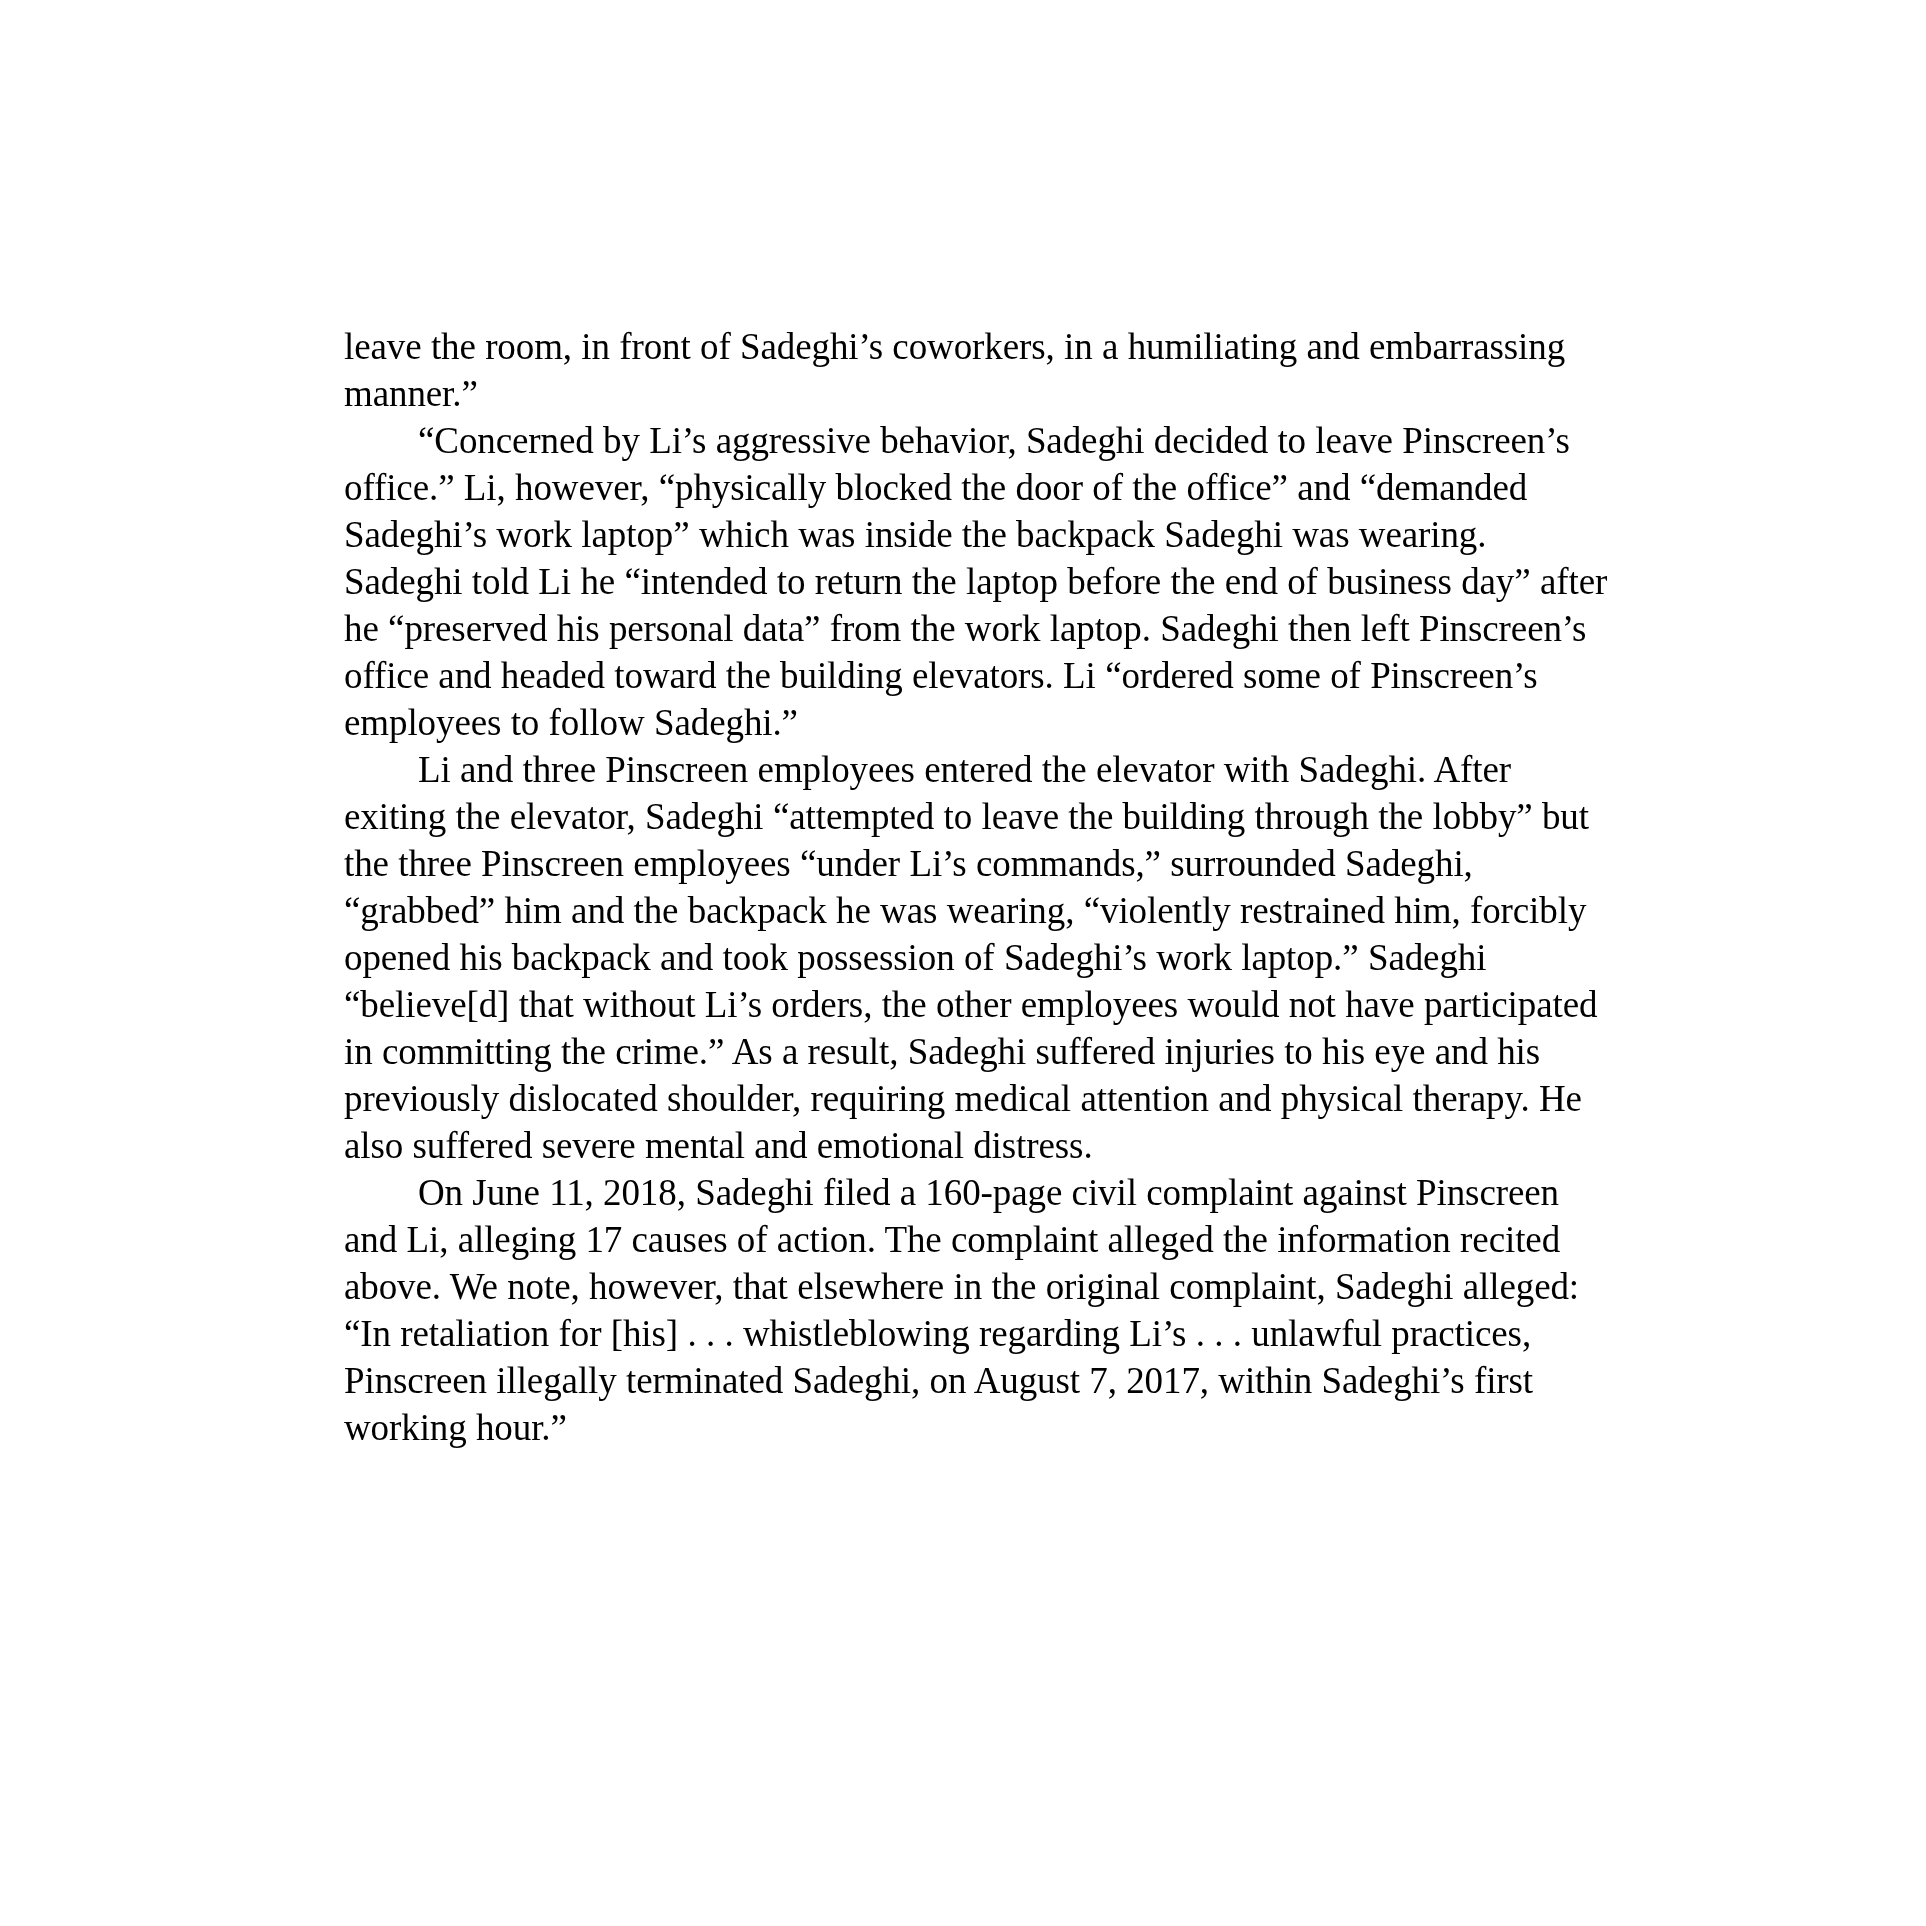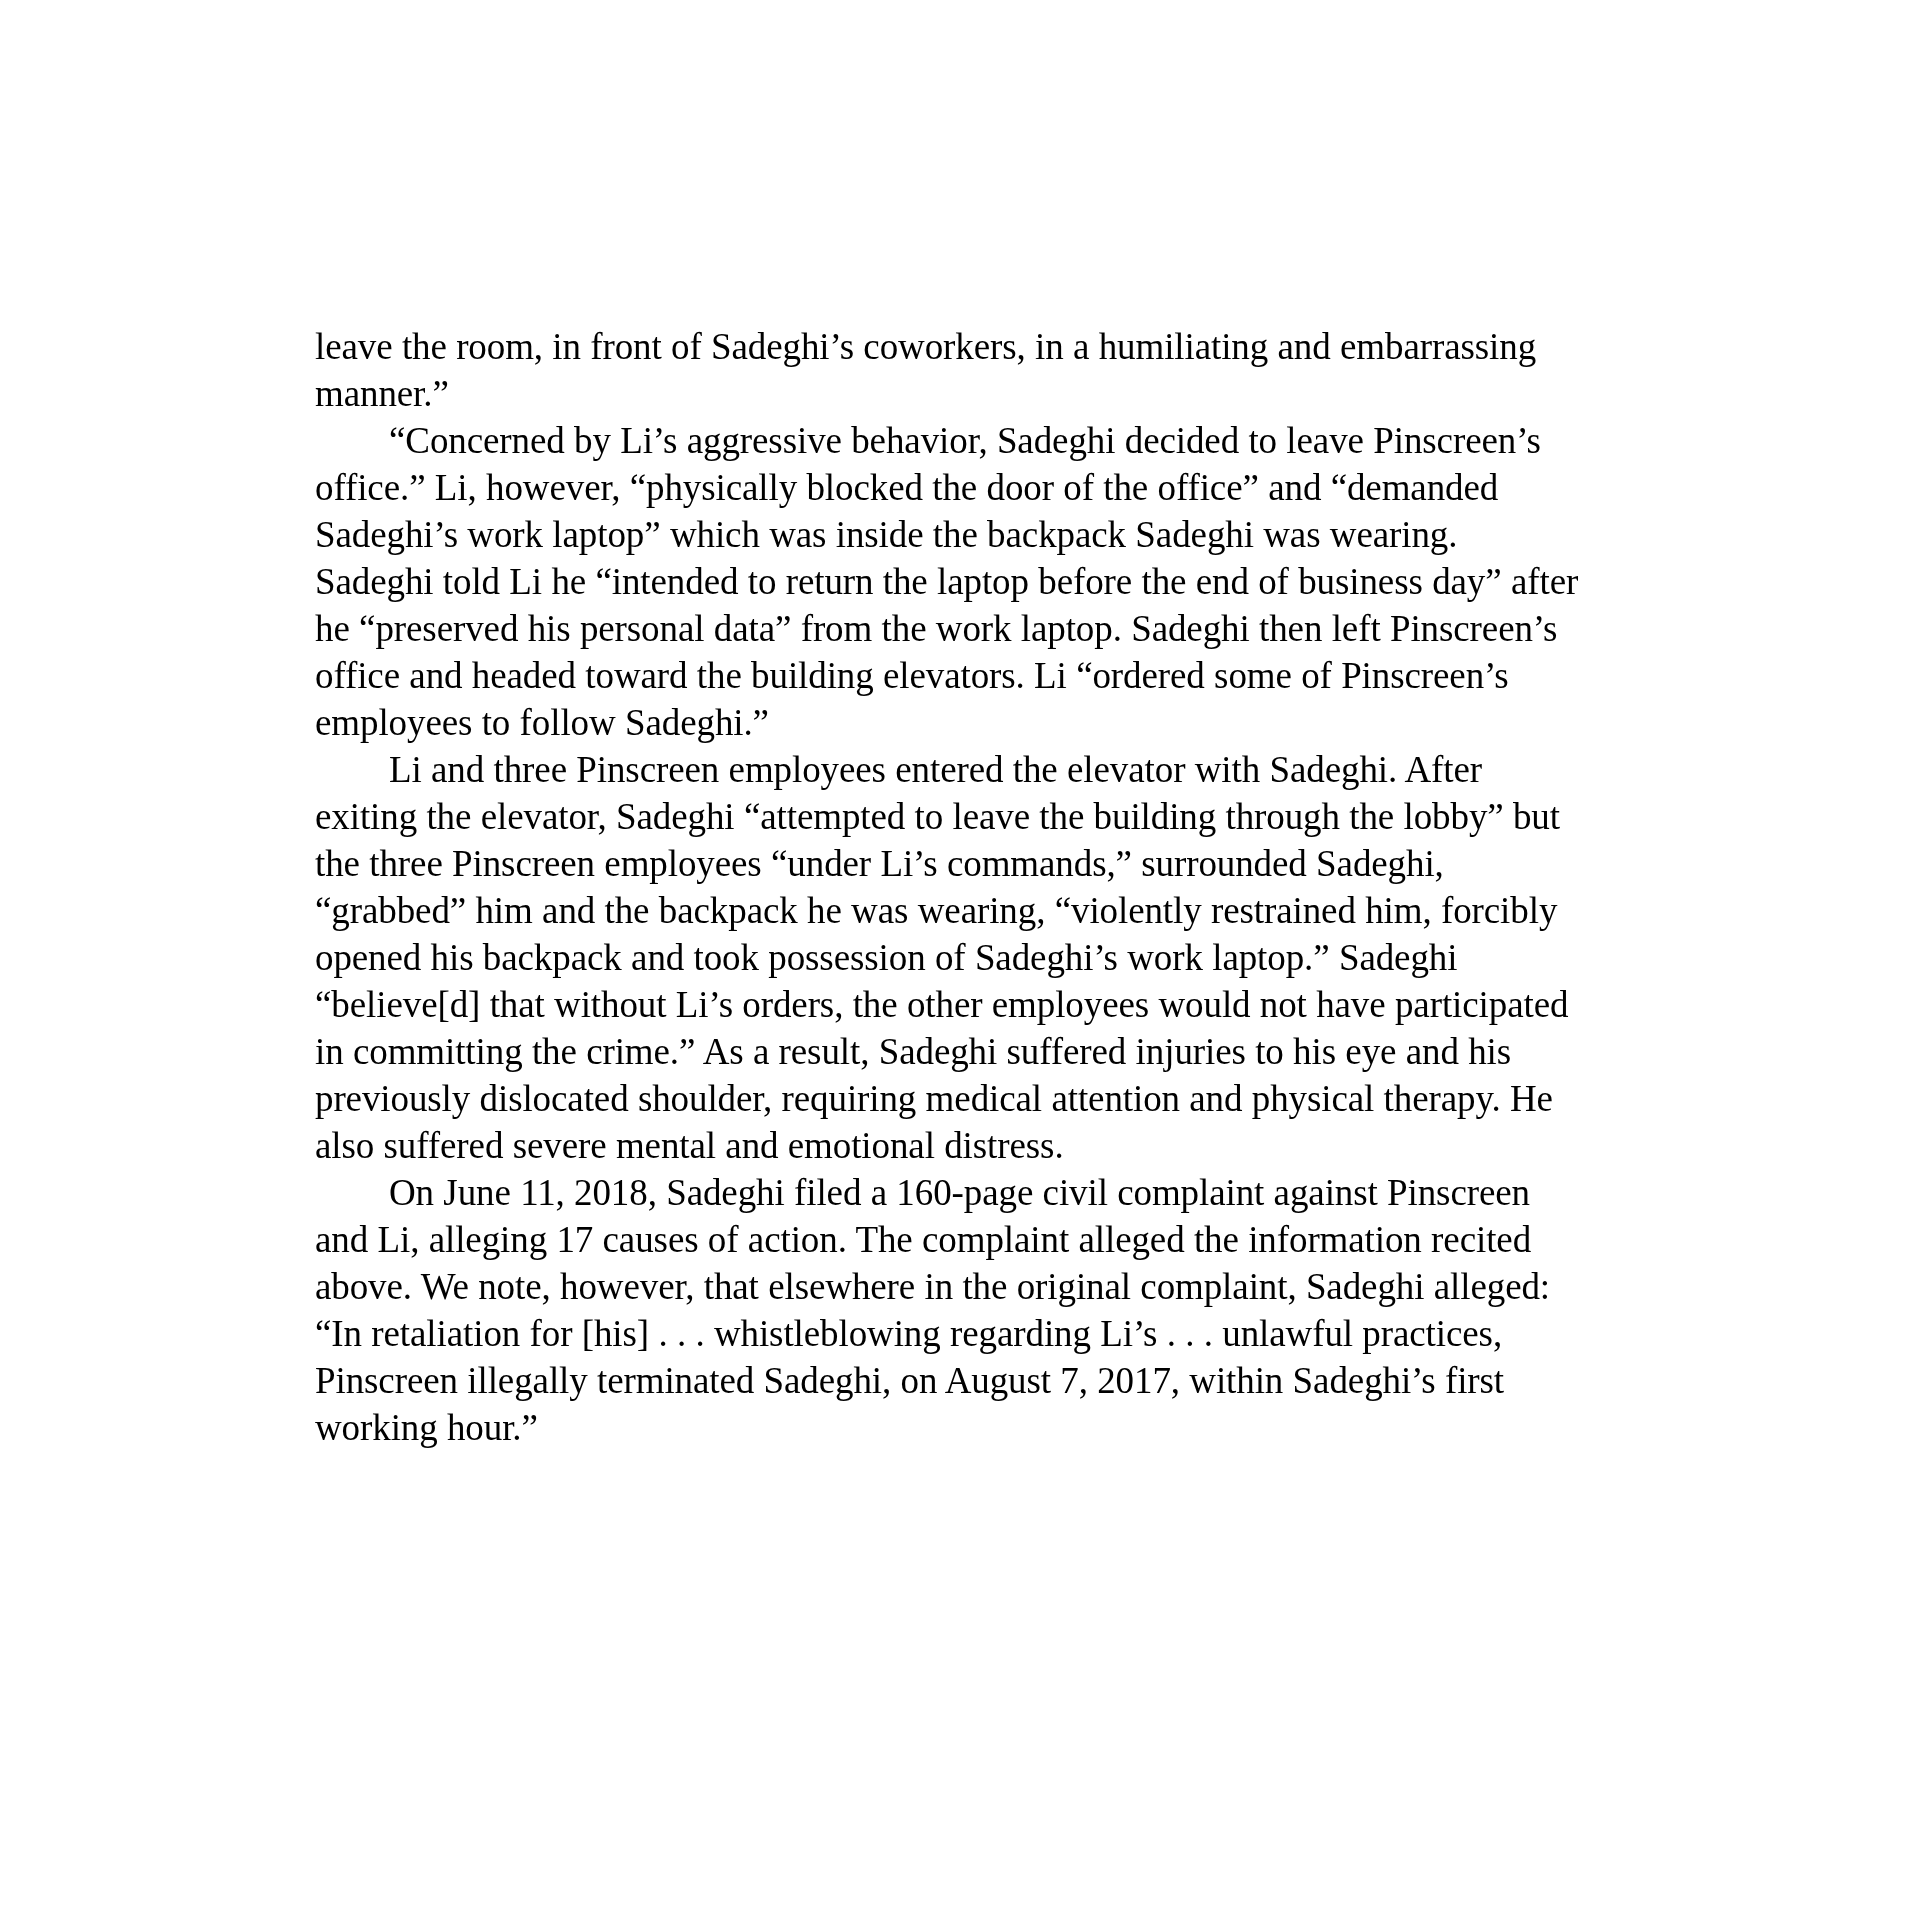--- a/index.html
+++ b/index.html
@@ -20,21 +20,21 @@
     position: absolute;
     left: 0;
     top: 0;
     width: 1965px;
     height: 2542px;
     background: #ffffff;
   }
 
   .text-block {
     position: absolute;
-    left: 315px;
+    left: 344px;
     top: 323px;
     width: 1264px;
   }
 
   .para {
     margin: 0;
     padding: 0;
     font-size: 37px;
     line-height: 47px;
     text-align: left;

